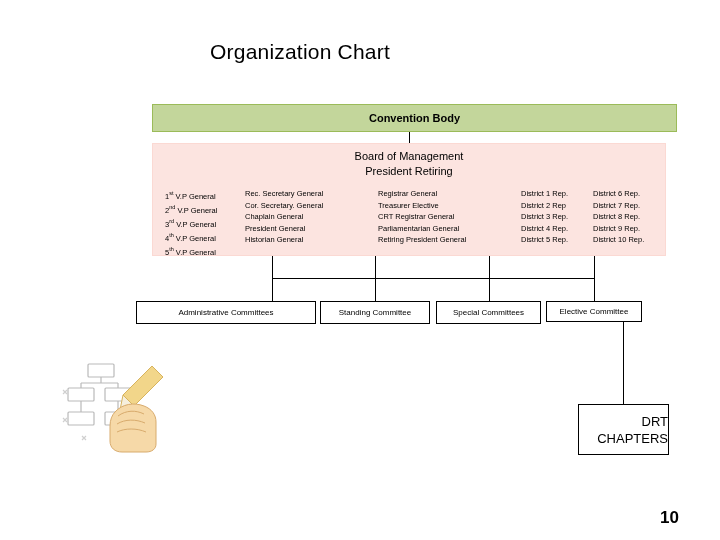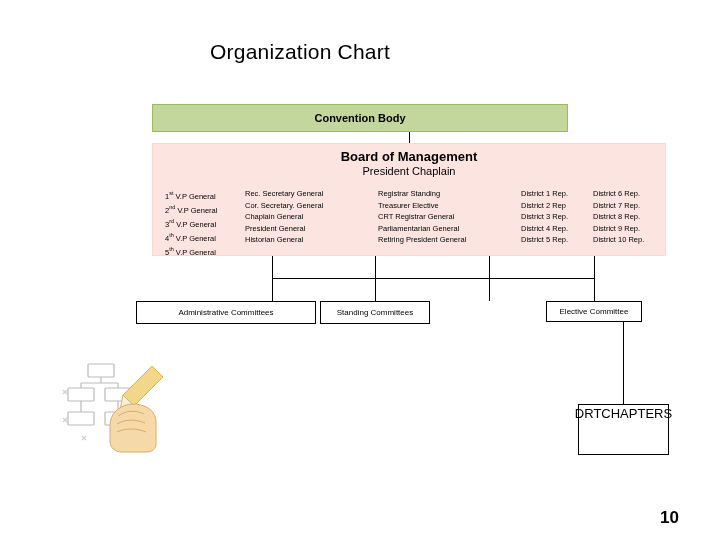--- a/index.html
+++ b/index.html
@@ -30,21 +30,21 @@
     color: #000000;
     font-family: "Liberation Sans", sans-serif;
     letter-spacing: 0.2px;
   }
 
   
   #convention-body {
     position: absolute;
     left: 152px;
     top: 104px;
-    width: 416px;
+    width: 525px;
     height: 28px;
     background: #c3d69b;
     border: 1px solid #9bbb59;
     box-sizing: border-box;
     display: flex;
     align-items: center;
     justify-content: center;
     font-size: 11px;
     font-weight: bold;
     color: #000000;
@@ -72,22 +72,22 @@
     background: #fce4e0;
     border: 1px solid #fbd9d3;
     box-sizing: border-box;
   }
   #board-title {
     position: absolute;
     left: 0;
     top: 5px;
     width: 100%;
     text-align: center;
-    font-size: 13px;
-    font-weight: bold;
+    font-size: 11px;
+    font-weight: normal;
     color: #000000;
     line-height: 15px;
   }
   #board-subtitle {
     position: absolute;
     left: 0;
     top: 20px;
     width: 100%;
     text-align: center;
     font-size: 11px;
@@ -132,22 +132,22 @@
   #drt-chapters {
     position: absolute;
     left: 578px;
     top: 404px;
     width: 91px;
     height: 51px;
     background: #ffffff;
     border: 1px solid #000000;
     box-sizing: border-box;
     display: flex;
-    flex-direction: row;
-    align-items: flex-start;
+    flex-direction: column;
+    align-items: flex-end;
     justify-content: center;
     font-size: 13px;
     color: #000000;
     line-height: 17px;
   }
 
   
   #page-number {
     position: absolute;
     left: 660px;
@@ -174,40 +174,40 @@
   <div id="page-title">Organization Chart</div>
 
   <div id="convention-body">
     <span>Convention Body</span>
   </div>
 
   <div class="vline" style="left:409px; top:132px; height:11px;"></div>
 
   <div id="board-box">
     <div id="board-title">Board of Management</div>
-    <div id="board-subtitle">President Chaplain</div>
+    <div id="board-subtitle">President Retiring</div>
 
     <div class="col" id="col-vp">
       <div><span>1</span><sup>st</sup><span> V.P General</span></div>
       <div><span>2</span><sup>nd</sup><span> V.P General</span></div>
       <div><span>3</span><sup>rd</sup><span> V.P General</span></div>
       <div><span>4</span><sup>th</sup><span> V.P General</span></div>
       <div><span>5</span><sup>th</sup><span> V.P General</span></div>
     </div>
 
     <div class="col" id="col-sec">
       <div>Rec. Secretary General</div>
       <div>Cor. Secretary. General</div>
       <div>Chaplain General</div>
       <div>President General</div>
       <div>Historian General</div>
     </div>
 
     <div class="col" id="col-reg">
-      <div>Registrar Standing</div>
+      <div>Registrar General</div>
       <div>Treasurer Elective</div>
       <div>CRT Registrar General</div>
       <div>Parliamentarian General</div>
       <div>Retiring President General</div>
     </div>
 
     <div class="col" id="col-d1">
       <div>District 1 Rep.</div>
       <div>District 2 Rep</div>
       <div>District 3 Rep.</div>
@@ -227,21 +227,24 @@
   <div class="vline" style="left:272px; top:256px; height:45px;"></div>
   <div class="vline" style="left:375px; top:256px; height:45px;"></div>
   <div class="vline" style="left:489px; top:256px; height:45px;"></div>
   <div class="vline" style="left:594px; top:256px; height:45px;"></div>
   <div class="hline" style="left:272px; top:278px; width:322px;"></div>
 
   <div class="cbox" id="admin-committees">
     <span>Administrative Committees</span>
   </div>
   <div class="cbox" id="standing-committees">
-    <span>Standing Committees</span>
+    <span>Standing Committee</span>
+  </div>
+  <div class="cbox" id="special-committees">
+    <span>Special Committees</span>
   </div>
   <div class="cbox" id="elective-committee">
     <span>Elective Committee</span>
   </div>
 
   <div class="vline" style="left:623px; top:322px; height:82px;"></div>
 
   <div id="drt-chapters">
     <div>DRT</div>
     <div>CHAPTERS</div>

